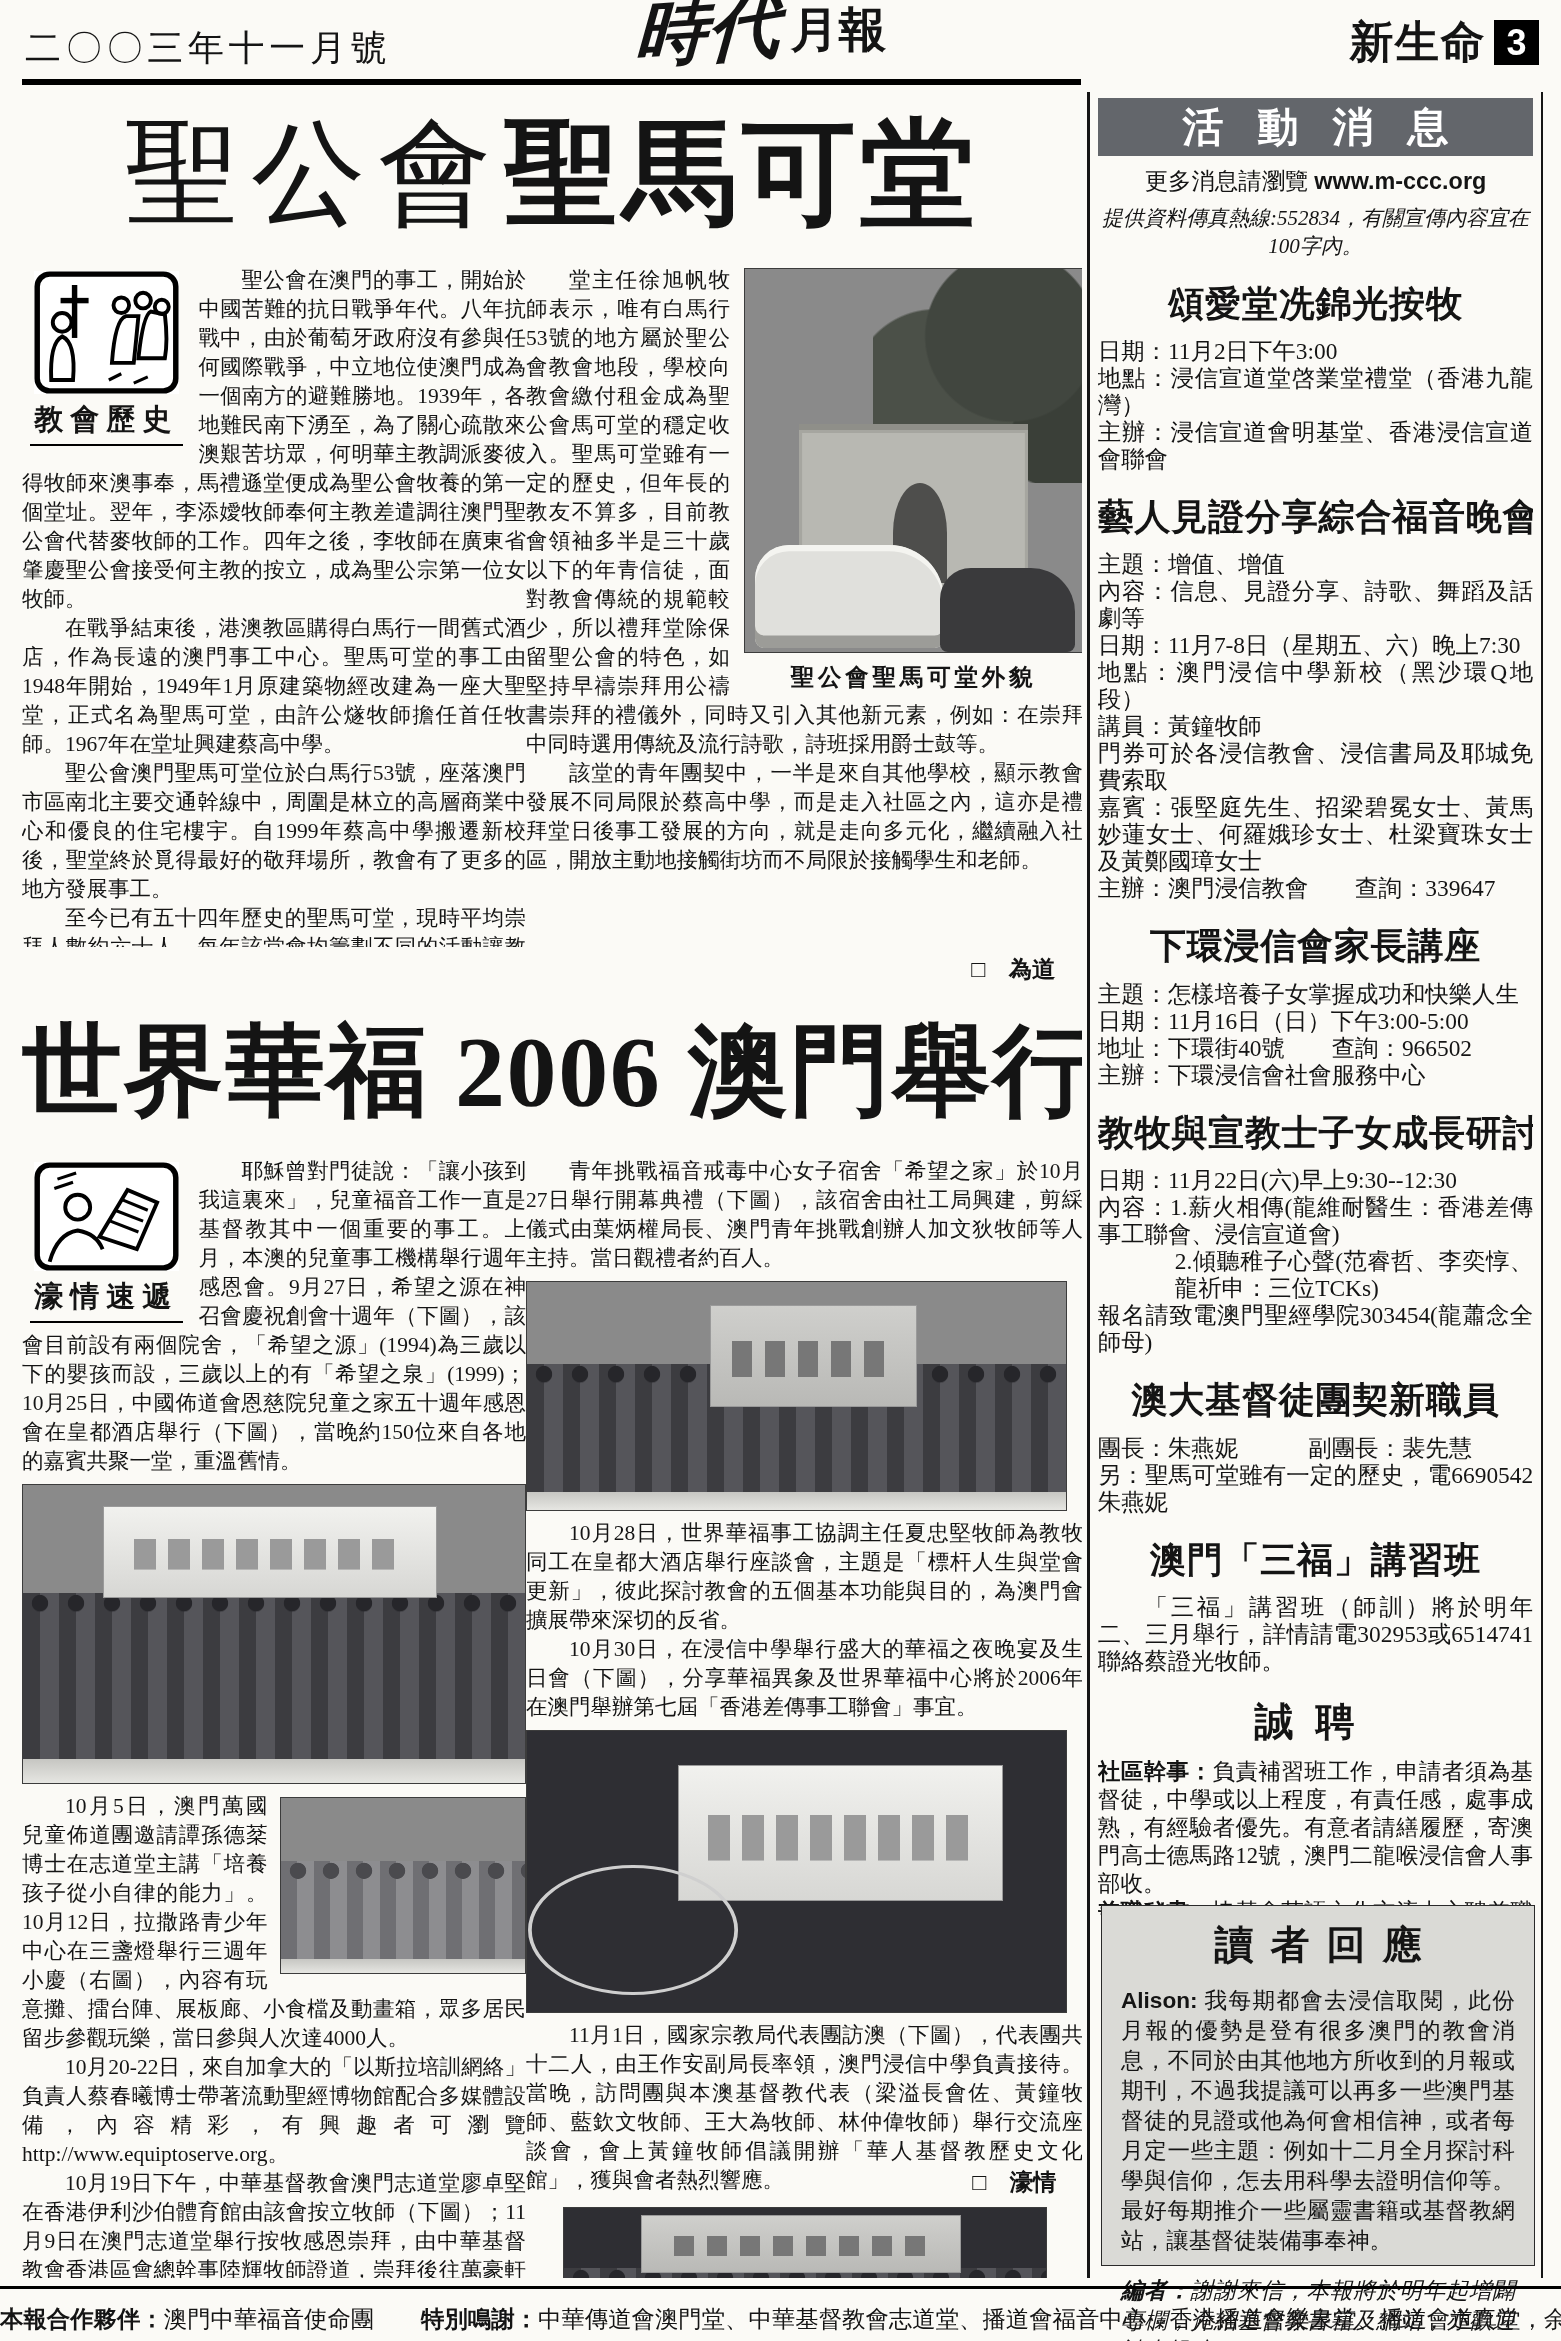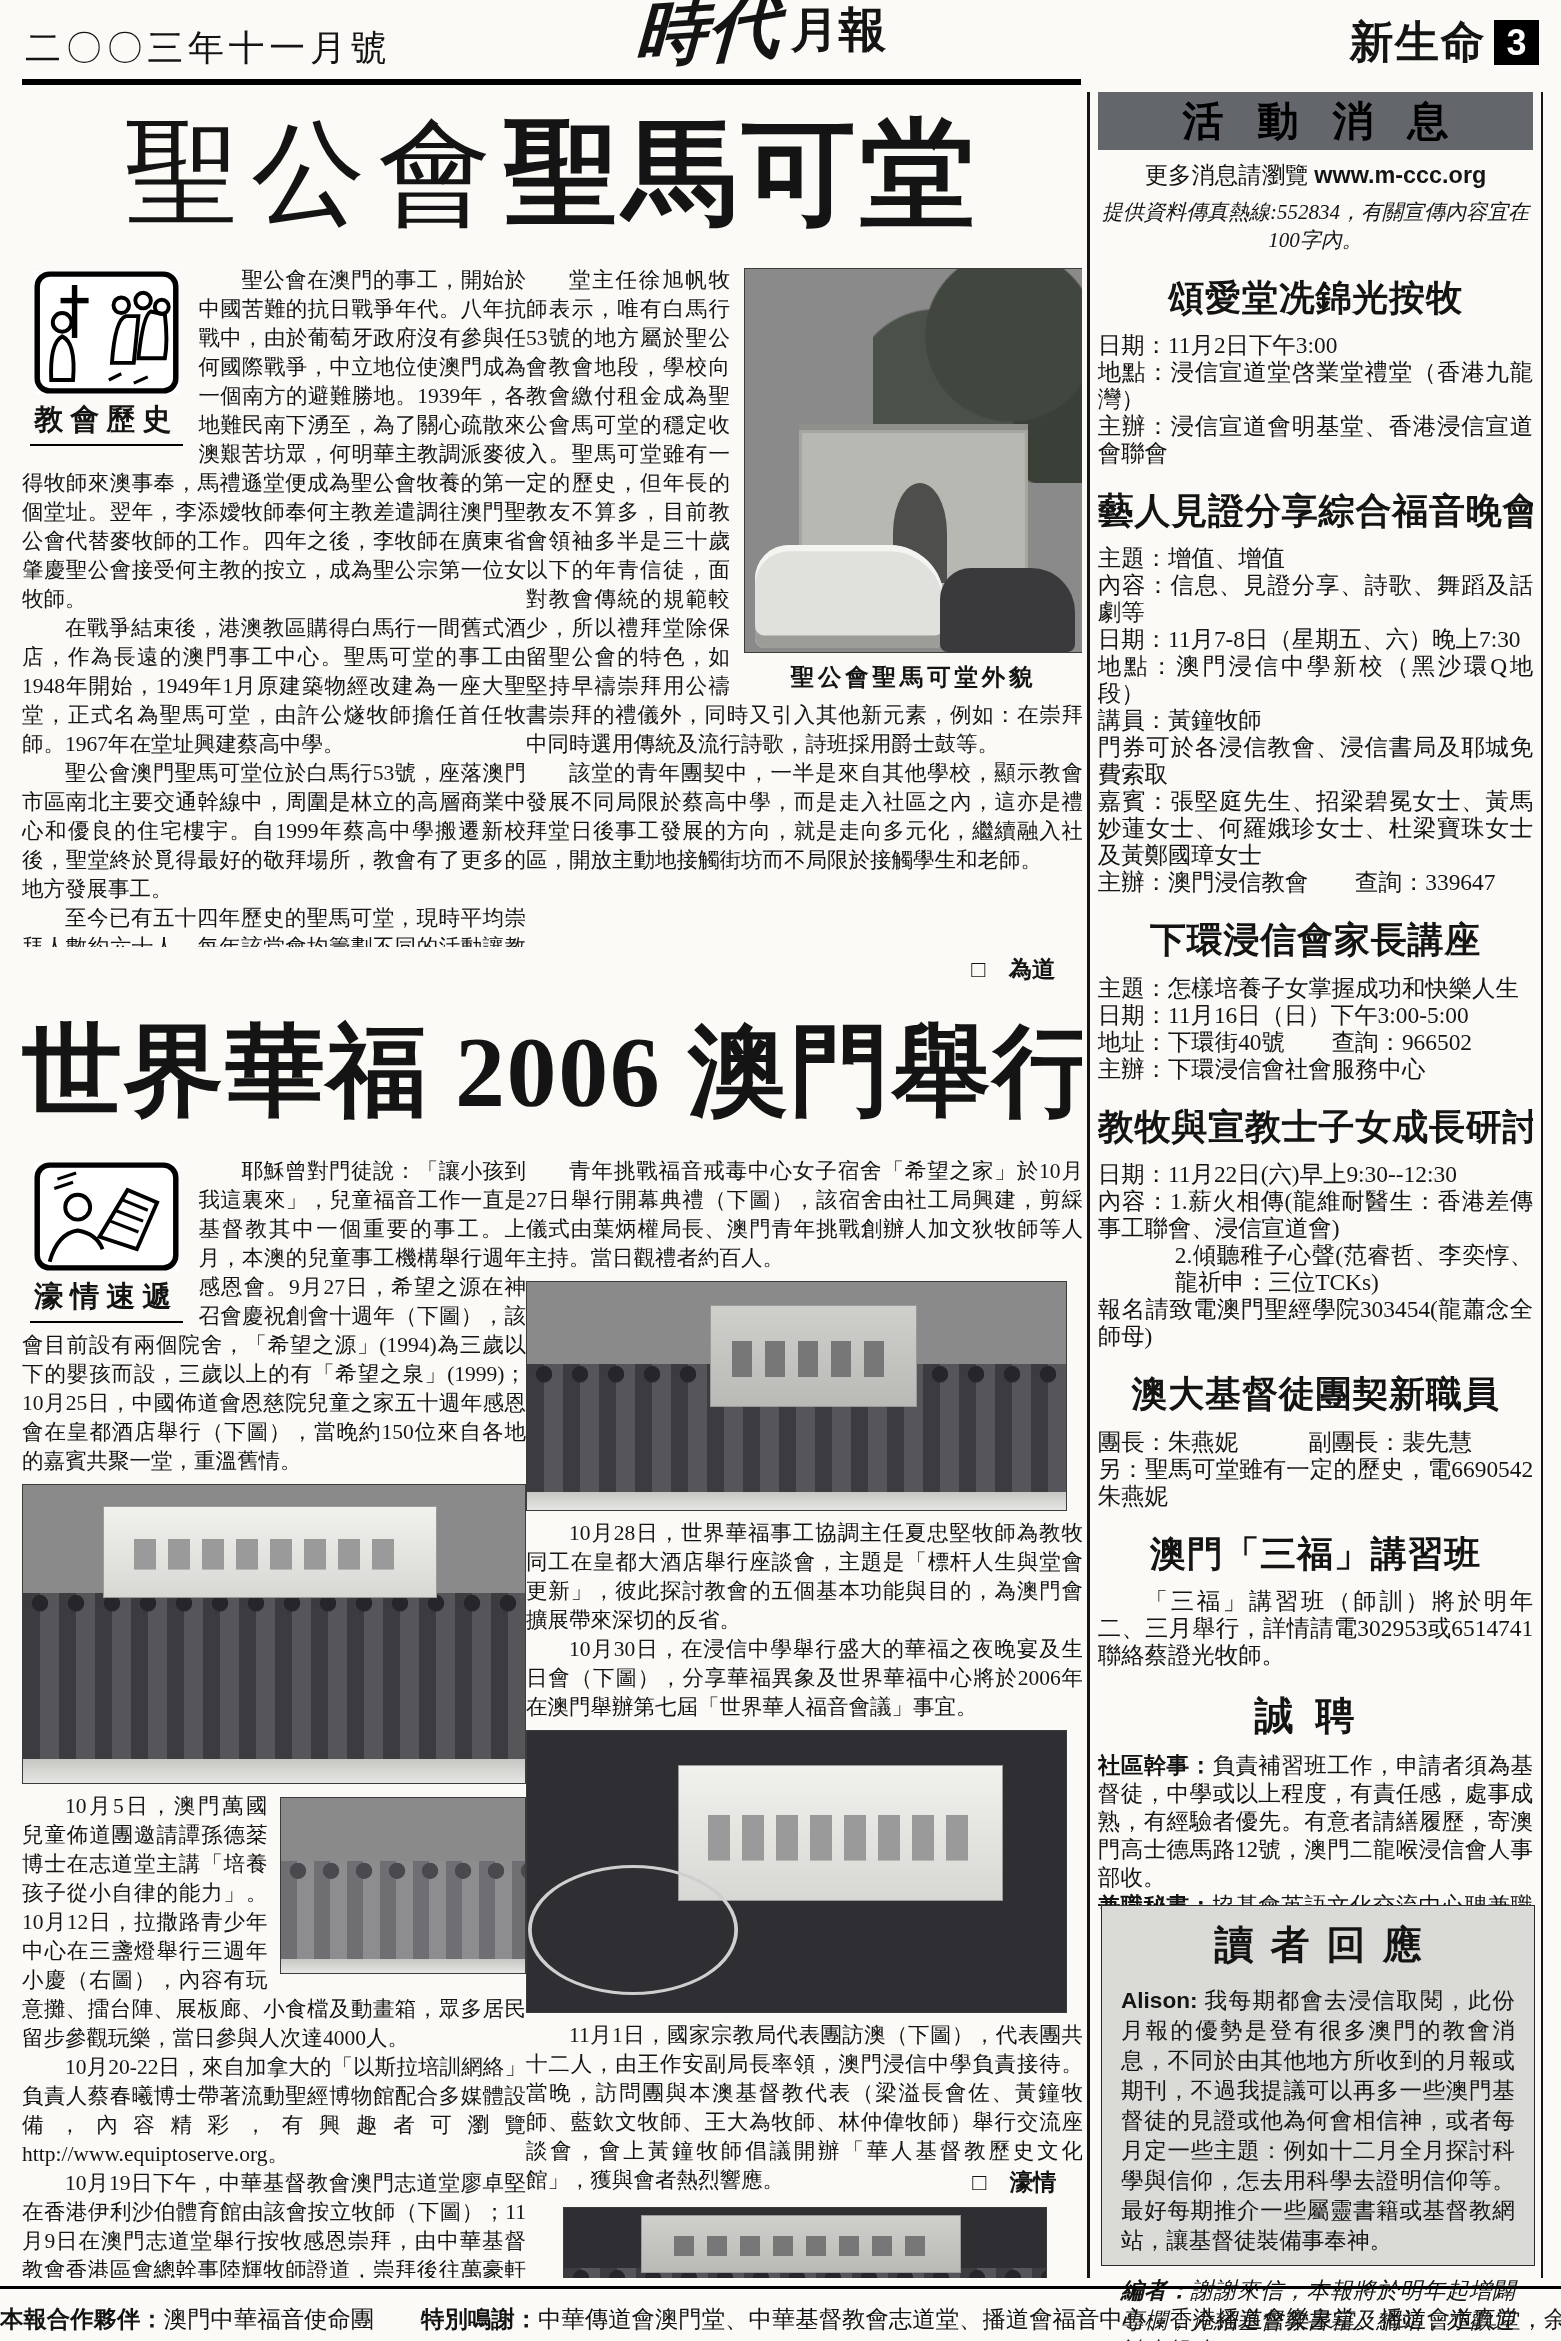--- a/index.html
+++ b/index.html
@@ -79,23 +79,23 @@
 
   .ph-banquet{width:502px;height:298px;margin:7.8px 0;}
   .ph-lantern{float:right;width:244px;height:175px;margin:4.7px 0 6.2px 12.5px;}
   .ph-hope{width:539px;height:228px;margin:7.8px 0;}
   .ph-night{width:539px;height:281px;margin:7.8px 0;}
   .ph-delegation{width:482px;height:166px;margin:9.4px 0 0 37px;}
 
   
   .sidebar{position:absolute;top:92px;left:1087px;width:456px;height:2186px;box-sizing:border-box;
            border-left:3.1px solid #151515;border-right:2.3px solid #151515;padding:0 7.8px;}
-  .sb-header{height:58px;background:#63666b;color:#000000;text-align:center;
+  .sb-header{height:58px;background:#63666b;color:#ffffff;text-align:center;
              font:700 41px/58px "Liberation Sans","DejaVu Sans",sans-serif;
-             letter-spacing:34px;padding-left:34px;box-sizing:border-box;white-space:nowrap;}
+             letter-spacing:34px;padding-left:34px;box-sizing:border-box;white-space:nowrap;margin-top:6px;}
   .sb-sub1{text-align:center;font-size:23.4px;margin-top:9.4px;}
   .sb-sub1 .url{font-weight:900;font-family:"Liberation Sans","DejaVu Sans",sans-serif;}
   .sb-sub2{text-align:center;font-size:21px;margin-top:6.2px;font-style:italic;}
   .sb-flow{height:1655px;overflow:hidden;}
   .ev{margin-top:20px;}
   .ev h2{font-size:36px;font-weight:900;text-align:center;margin:0 0 9.4px;letter-spacing:0.8px;white-space:nowrap;}
   .ev .ln{font-size:23.4px;line-height:27px;text-align:justify;}
   .ln.indent{padding-left:77px;}
   .ev-para{font-size:23.4px;line-height:27px;text-align:justify;text-indent:2em;margin:0;}
   .hiring-title{letter-spacing:22px !important;font-size:39px !important;}
@@ -210,21 +210,21 @@
           <p class="body">10月20-22日，來自加拿大的「以斯拉培訓網絡」負責人蔡春曦博士帶著流動聖經博物館配合多媒體設備，內容精彩，有興趣者可瀏覽http://www.equiptoserve.org。</p>
           <p class="body">10月19日下午，中華基督教會澳門志道堂廖卓堅在香港伊利沙伯體育館由該會按立牧師（下圖）；11月9日在澳門志道堂舉行按牧感恩崇拜，由中華基督教會香港區會總幹事陸輝牧師證道，崇拜後往萬豪軒酒樓聚餐。</p>
 
         </div>
         <div class="colB">
           <p class="body">青年挑戰福音戒毒中心女子宿舍「希望之家」於10月27日舉行開幕典禮（下圖），該宿舍由社工局興建，剪綵儀式由葉炳權局長、澳門青年挑戰創辦人加文狄牧師等人主持。當日觀禮者約百人。</p>
           <div class="ph crowd ph-hope">
             <div class="banner dim" style="left:34%;width:38%;height:44%;top:10%"></div>
           </div>
           <p class="body">10月28日，世界華福事工協調主任夏忠堅牧師為教牧同工在皇都大酒店舉行座談會，主題是「標杆人生與堂會更新」，彼此探討教會的五個基本功能與目的，為澳門會擴展帶來深切的反省。</p>
-          <p class="body">10月30日，在浸信中學舉行盛大的華福之夜晚宴及生日會（下圖），分享華福異象及世界華福中心將於2006年在澳門舉辦第七屆「世界華人福音會議」事宜。</p>
+          <p class="body">10月30日，在浸信中學舉行盛大的華福之夜晚宴及生日會（下圖），分享華福異象及世界華福中心將於2006年在澳門舉辦第七屆「香港差傳事工聯會」事宜。</p>
           <div class="ph dark ph-night">
             <div class="banner" style="left:28%;width:60%;height:48%;top:12%"></div>
             <div style="position:absolute;left:4%;bottom:6%;width:30%;height:44%;border:3.9px solid #cfcfcf;border-radius:50%;transform:scaleX(1.25)"></div>
           </div>
           <p class="body">11月1日，國家宗教局代表團訪澳（下圖），代表團共十二人，由王作安副局長率領，澳門浸信中學負責接待。當晚，訪問團與本澳基督教代表（梁溢長會佐、黃鐘牧師、藍欽文牧師、王大為牧師、林仲偉牧師）舉行交流座談會，會上黃鐘牧師倡議開辦「華人基督教歷史文化館」，獲與會者熱烈響應。</p>
           <div class="byline" style="margin-top:-29px">□　濠情</div>
           <div class="ph dark crowd ph-delegation">
             <div class="banner dim" style="top:4%;height:34%"></div>
           </div>
         </div>

